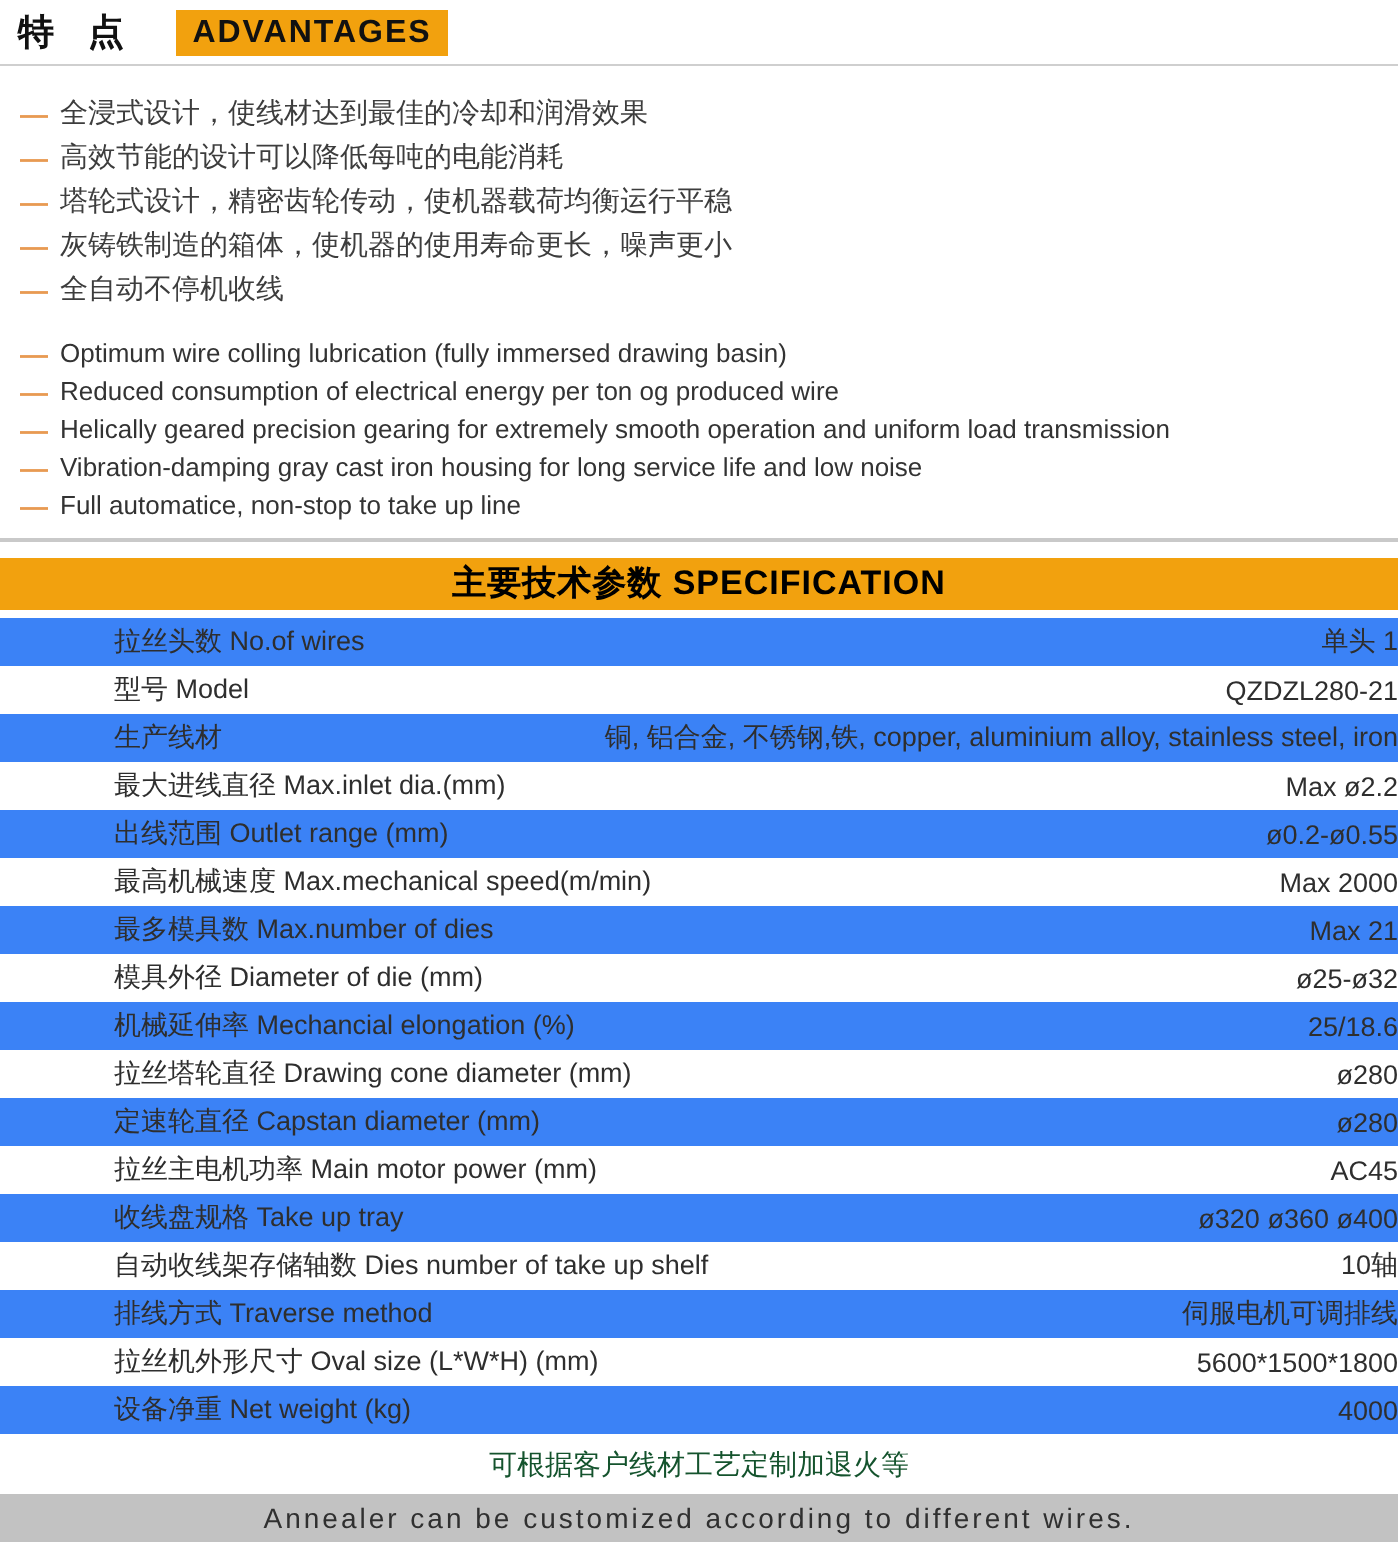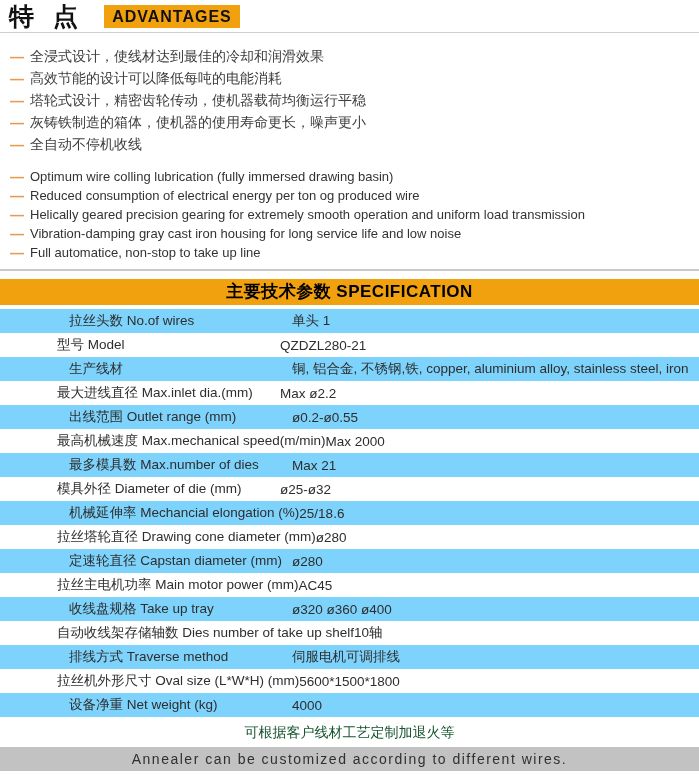--- a/index.html
+++ b/index.html
@@ -19,21 +19,21 @@
   
   .header {
     display: flex;
     align-items: center;
     height: 33px;
     padding-left: 9px;
     border-bottom: 1px solid #cfcfcf;
     box-sizing: border-box;
   }
   .page-title {
-    font-size: 25px;
+    font-size: 18px;
     font-weight: bold;
     color: #111111;
     word-spacing: 8px;
     letter-spacing: 2px;
   }
   .badge {
     margin-left: 24px;
     width: 136px;
     height: 23px;
     line-height: 23px;
@@ -90,31 +90,31 @@
     letter-spacing: 0.5px;
   }
   .spec-table { margin-top: 4px; }
   .row {
     display: flex;
     align-items: center;
     height: 24px;
     font-size: 13.5px;
     color: #2e2e2e;
   }
-  .row.gray  { background: #7dd3fc; padding-left: 12px; }
+  .row.gray  { background: #3b82f6; }
   .row.white { background: #ffffff; }
   .row .label {
     flex: 0 0 280px;
     padding-left: 57px;
     box-sizing: border-box;
     white-space: nowrap;
   }
   .row .value {
     flex: 1;
-    text-align: left;
+    text-align: right;
     white-space: nowrap;
   }
 
   
   .note {
     height: 30px;
     line-height: 30px;
     text-align: center;
     font-size: 14px;
     color: #14532d;

